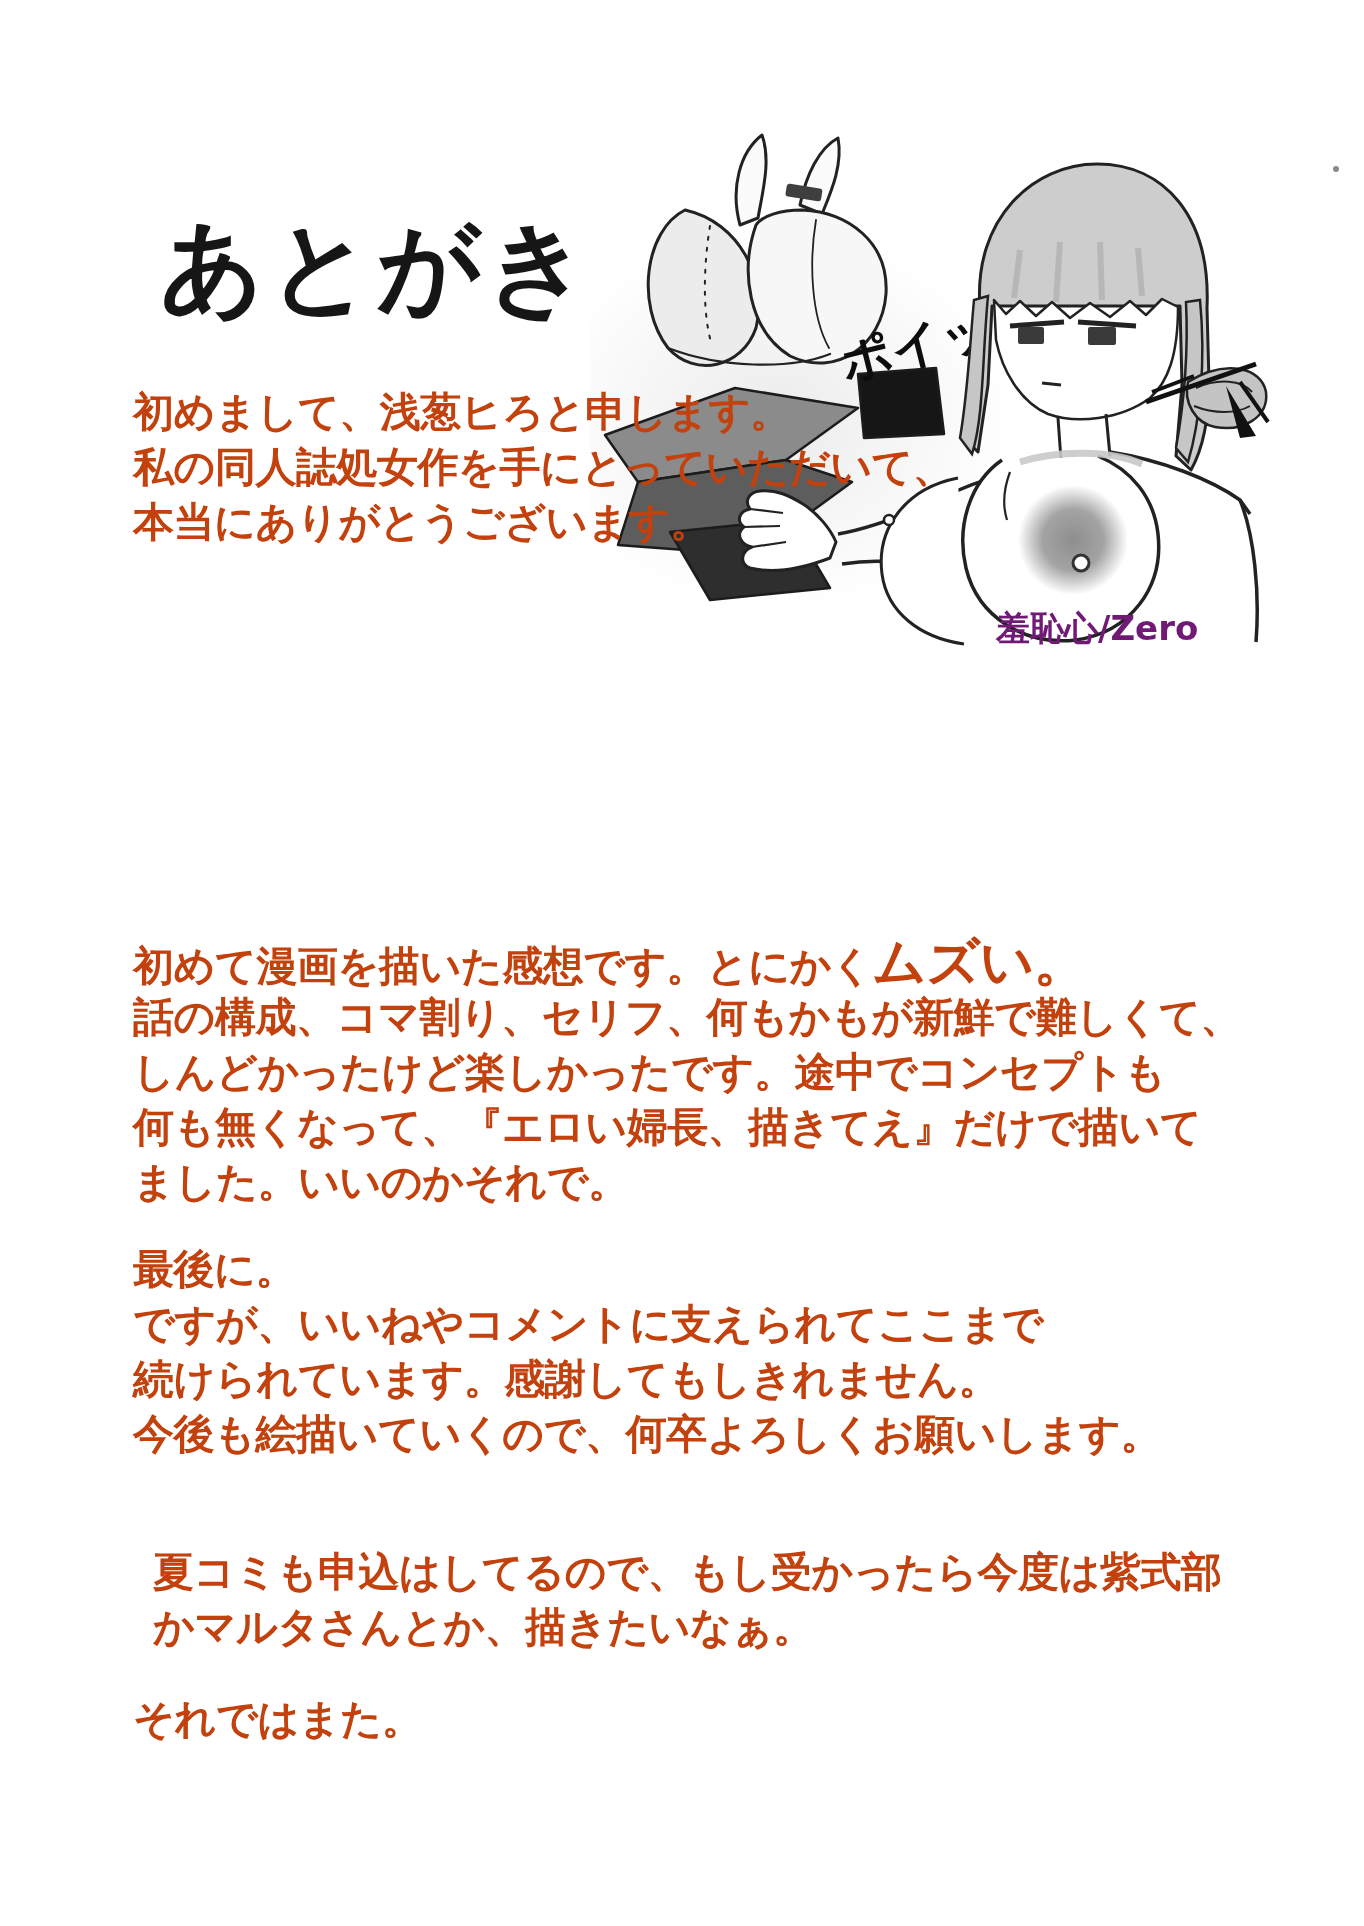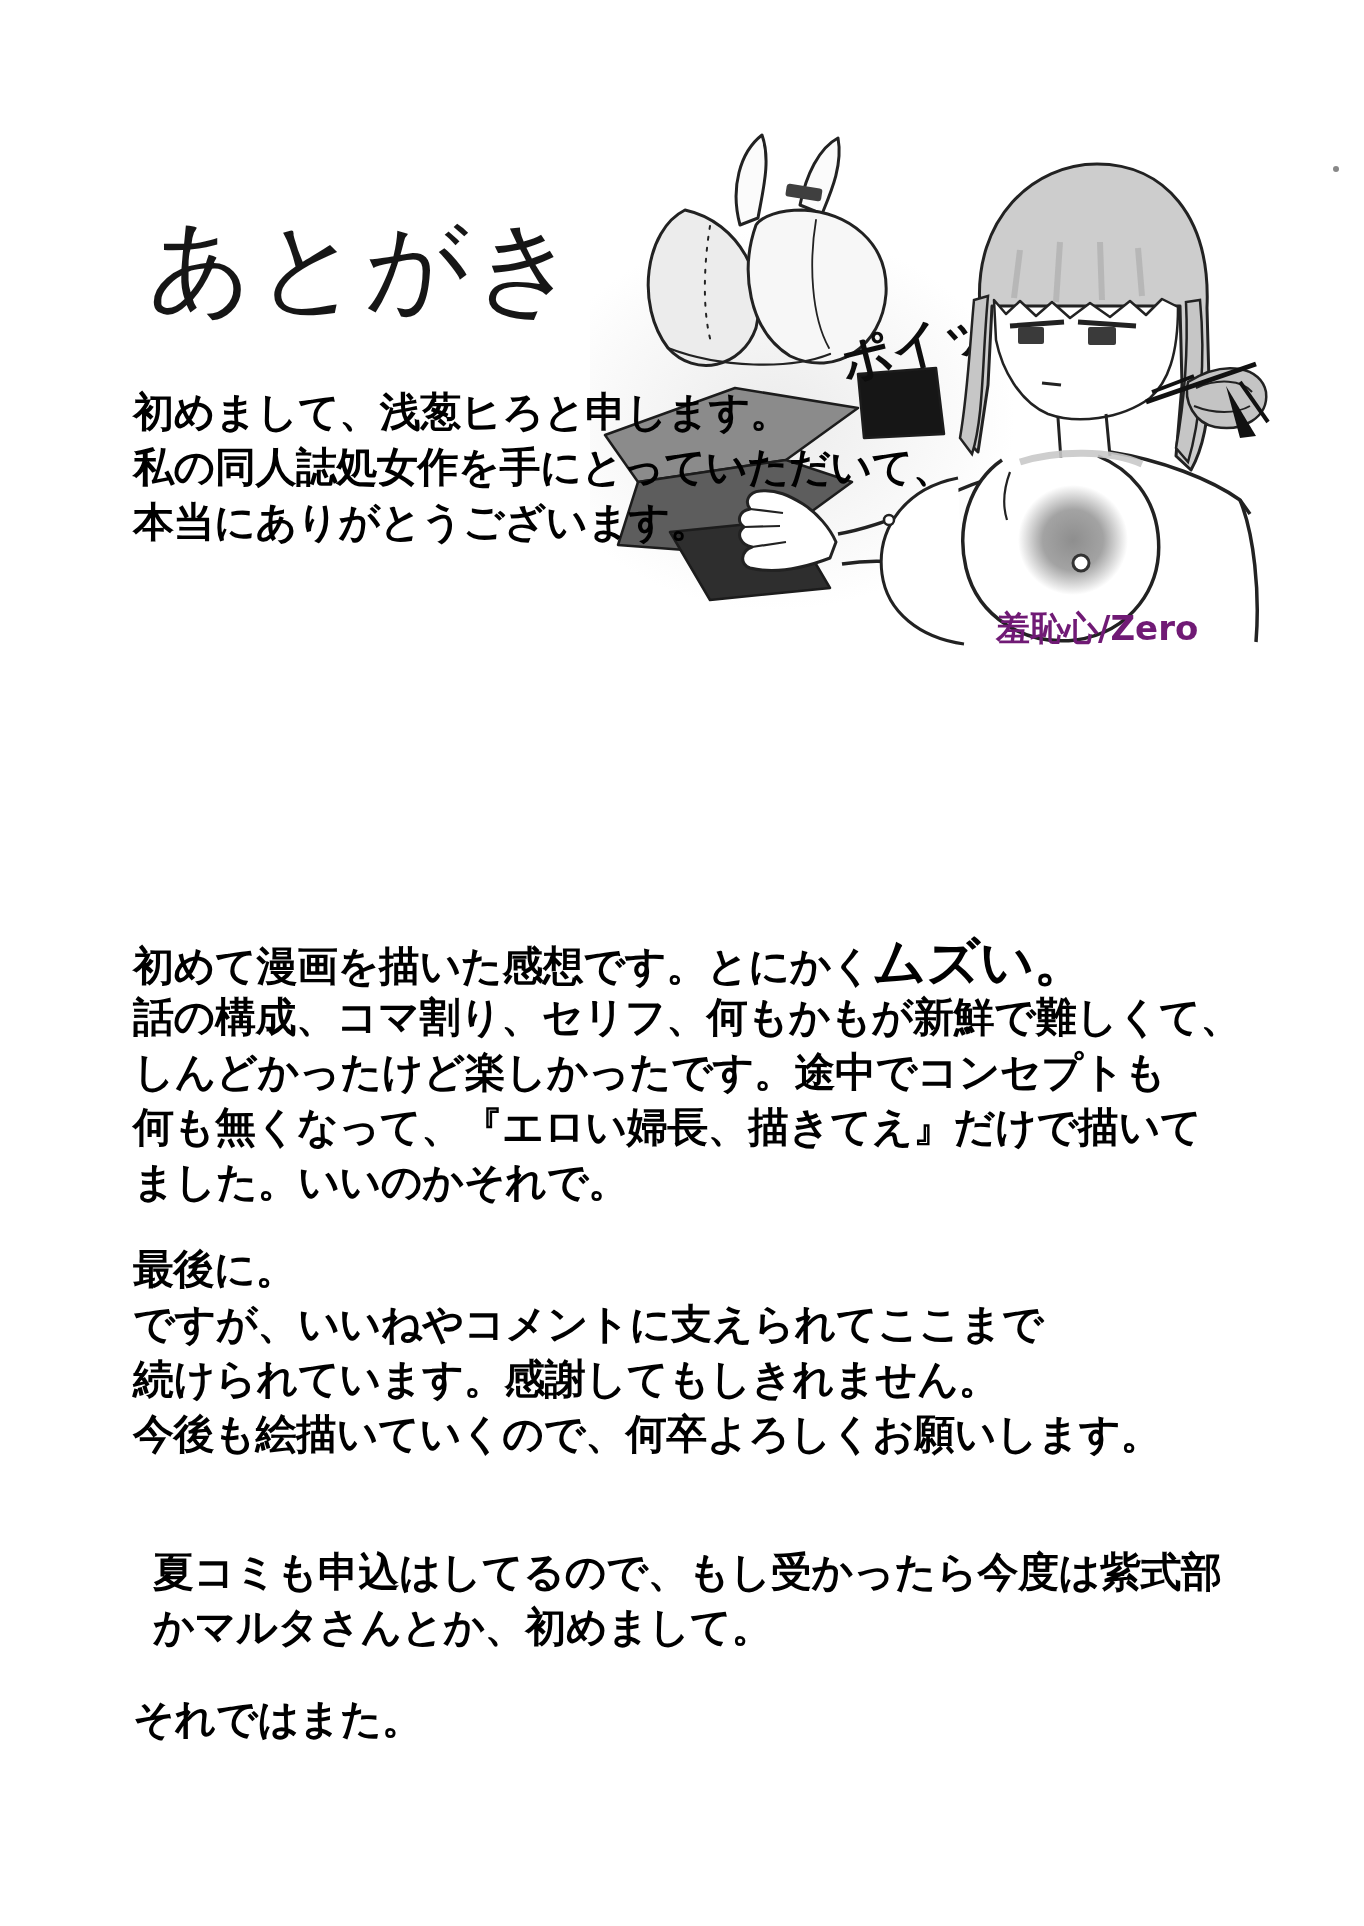--- a/index.html
+++ b/index.html
@@ -7,34 +7,34 @@
     position:relative;
     width:1364px;
     height:1926px;
     background:#ffffff;
     overflow:hidden;
     font-family:"DejaVu Sans","Liberation Sans",sans-serif;
     color:#1a1a1a;
   }
   .title{
     position:absolute;
-    left:148px;
+    left:160px;
     top:200px;
     font-size:102px;
-    font-weight:400;
+    font-weight:700;
     letter-spacing:4px;
     color:#161616;
     white-space:nowrap;
   }
   .para{
     position:absolute;
     left:133px;
     font-weight:700;
     font-size:41px;
-    color:#000000;
+    color:#c2410c;
     white-space:nowrap;
   }
   .line{
     height:55px;
     line-height:55px;
     letter-spacing:-0.5px;
   }
   .emph{
     font-size:53px;
     line-height:55px;
@@ -175,20 +175,20 @@
 
   <div class="para" style="top:1242px;">
     <div class="line">最後に。</div>
     <div class="line">ですが、いいねやコメントに支えられてここまで</div>
     <div class="line">続けられています。感謝してもしきれません。</div>
     <div class="line">今後も絵描いていくので、何卒よろしくお願いします。</div>
   </div>
 
   <div class="para" style="top:1545px;margin-left:20px;">
     <div class="line">夏コミも申込はしてるので、もし受かったら今度は紫式部</div>
-    <div class="line">かマルタさんとか、初めまして。</div>
+    <div class="line">かマルタさんとか、描きたいなぁ。</div>
   </div>
 
   <div class="para" style="top:1692px;">
     <div class="line">それではまた。</div>
   </div>
 
 </div>
 
 </body></html>

